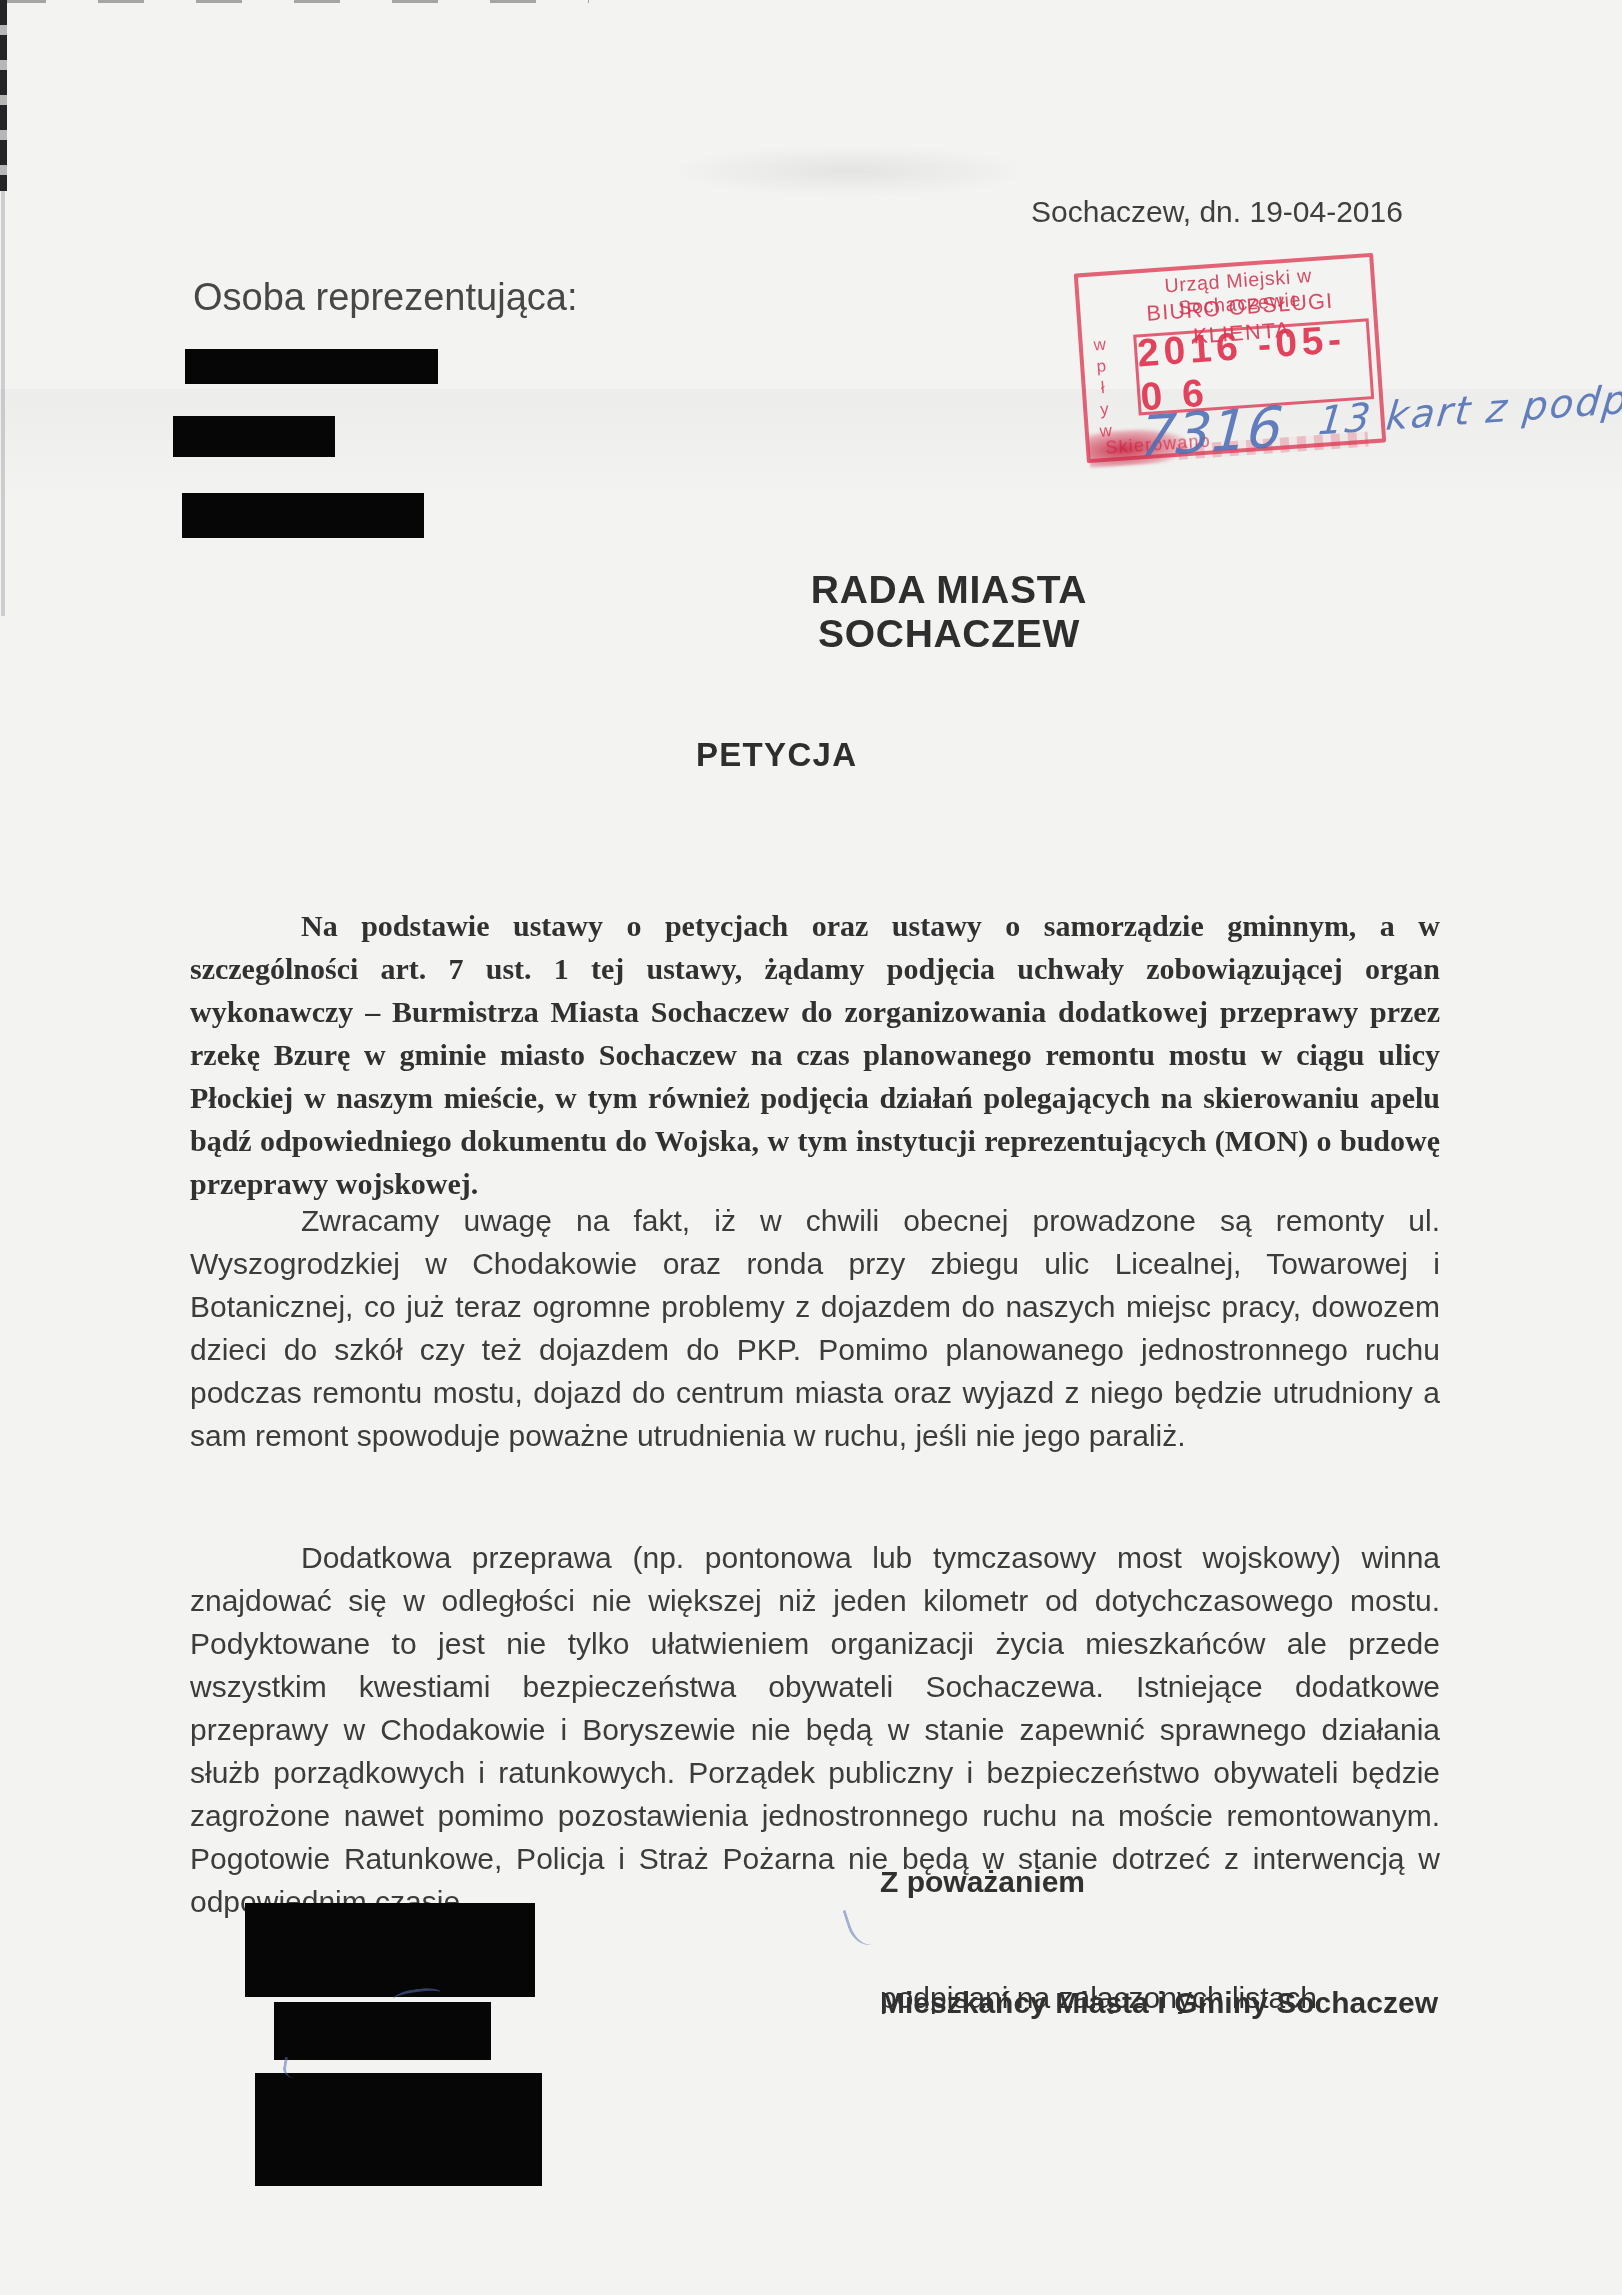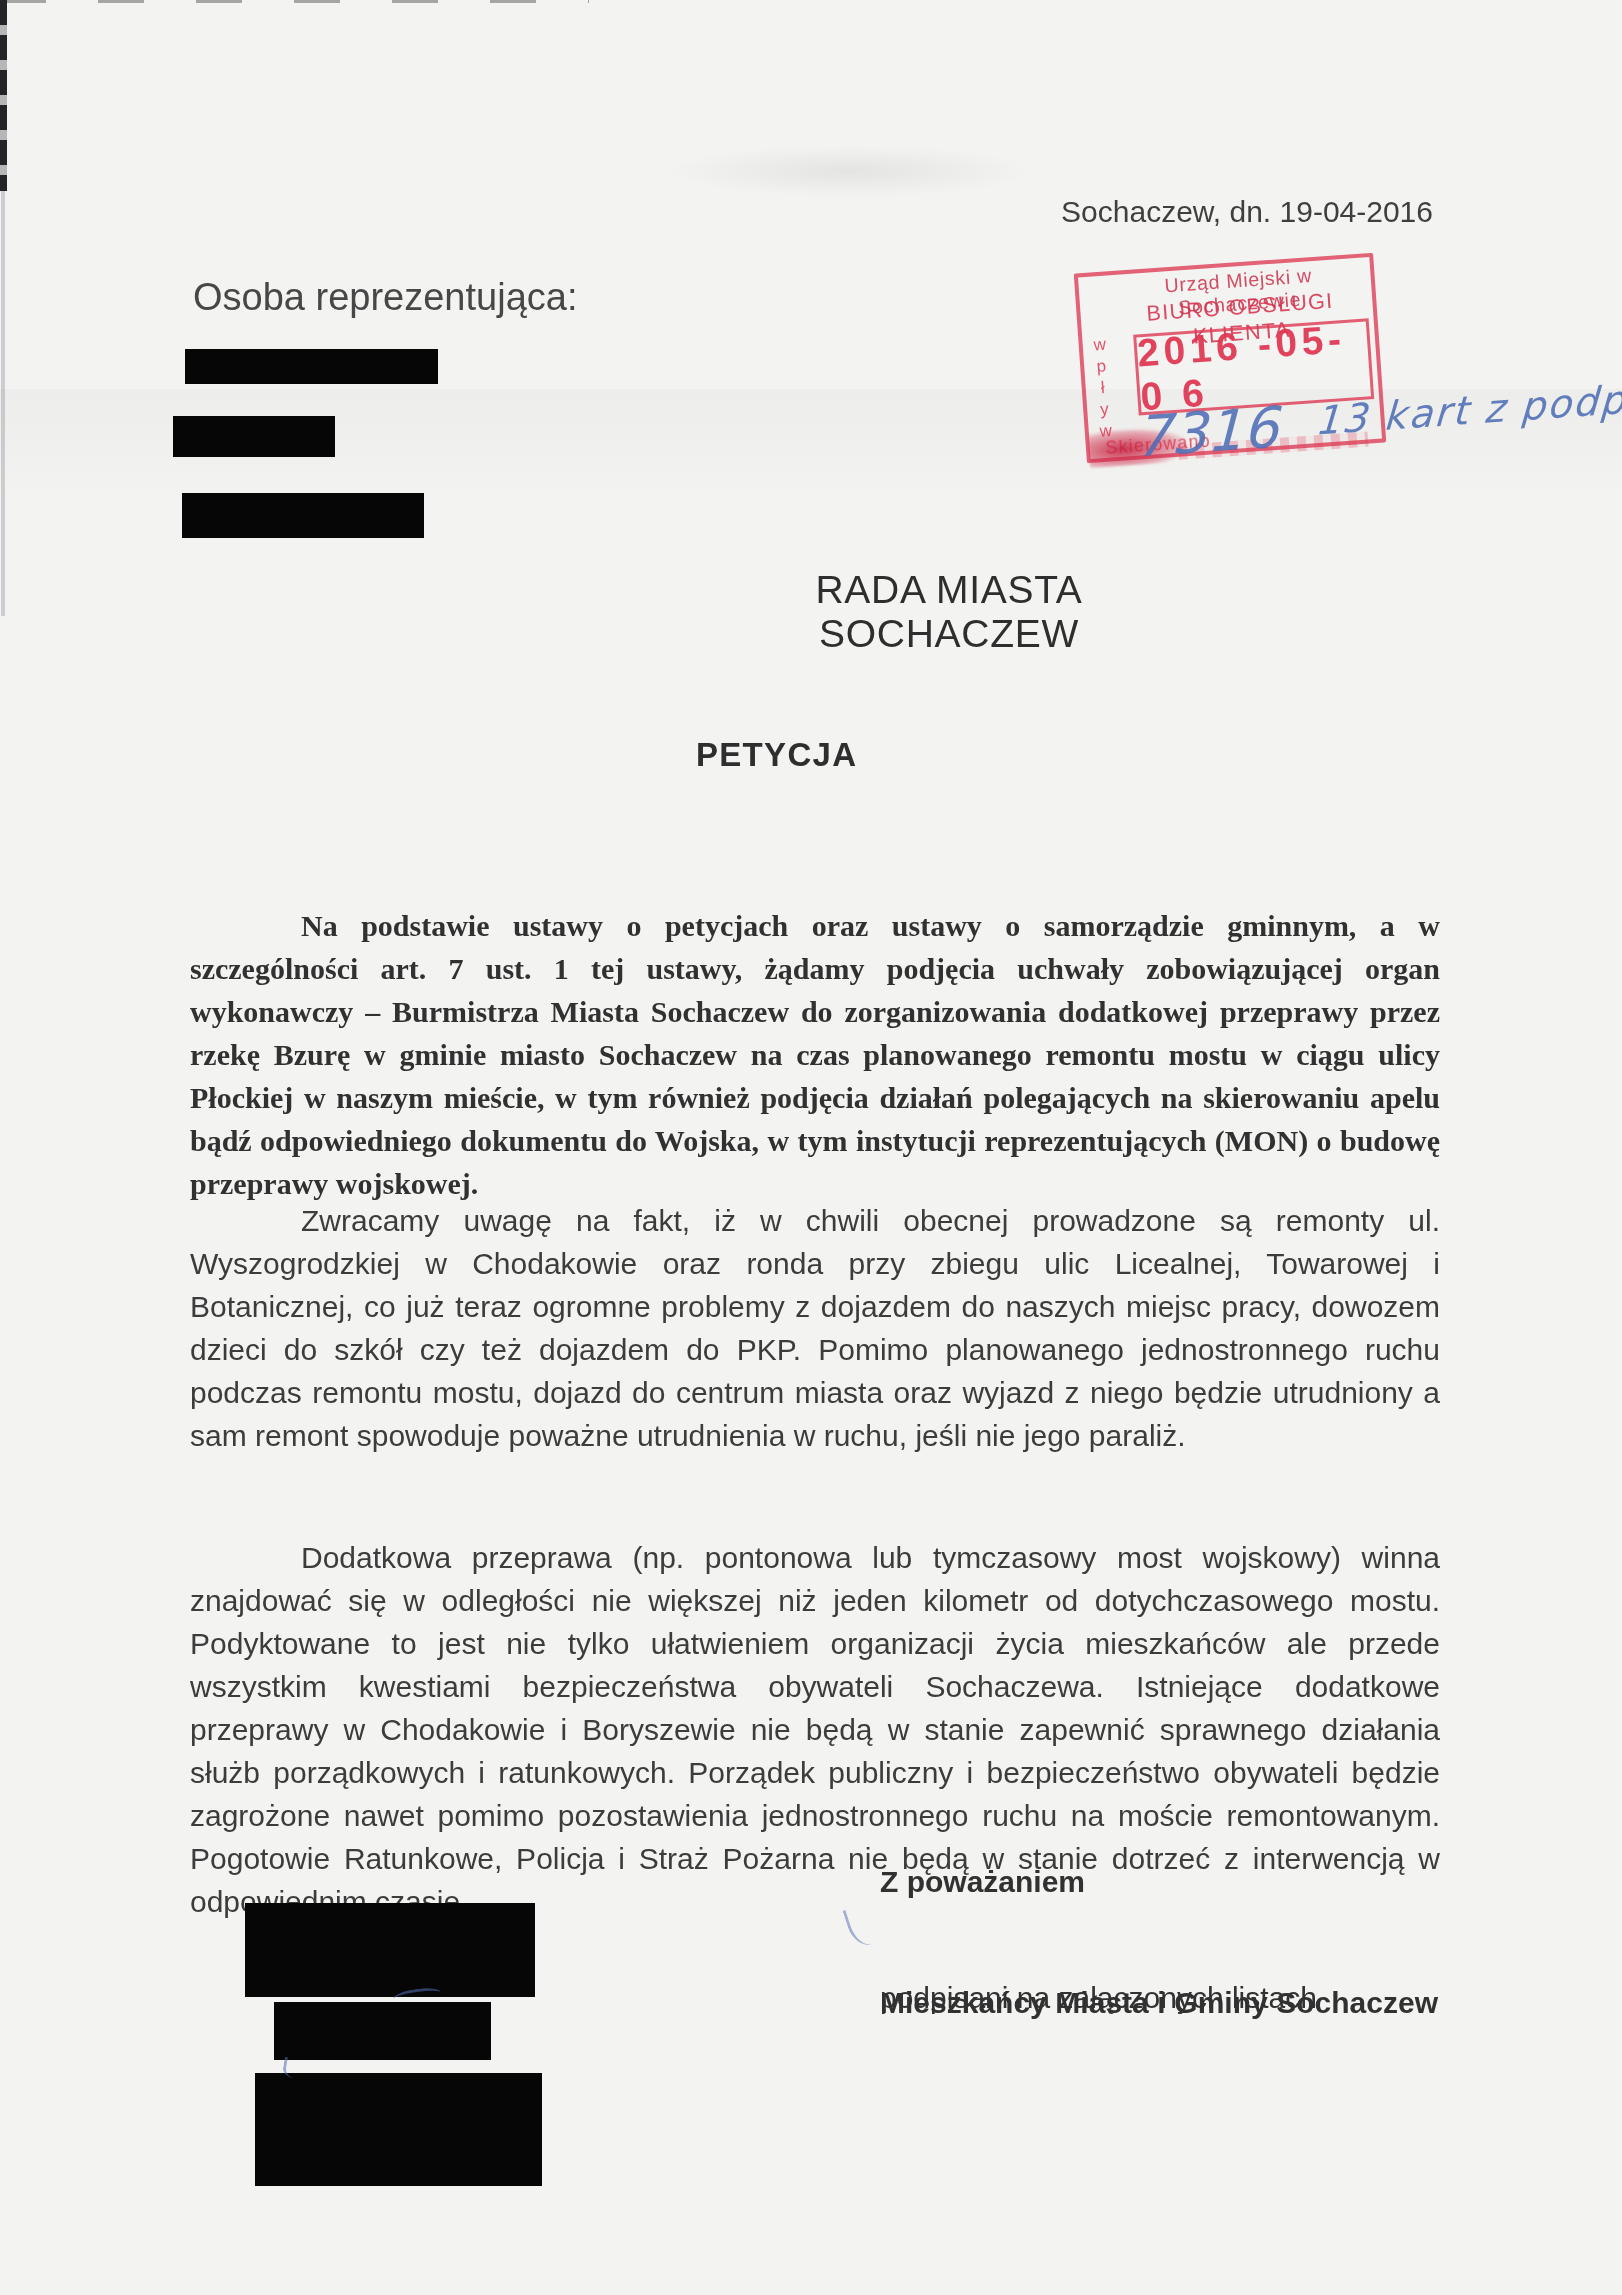--- a/index.html
+++ b/index.html
@@ -15,21 +15,21 @@
   .scan-band{position:absolute;left:0;top:389px;width:100%;height:111px;
     background:linear-gradient(rgba(198,198,204,.14),rgba(198,198,204,0));}
   .smudge{position:absolute;left:667px;top:145px;width:366px;height:52px;
     background:radial-gradient(ellipse at center,rgba(160,160,165,.18),transparent 70%);}
   .edge-left{position:absolute;left:0;top:0;width:6.5px;height:191px;
     background:repeating-linear-gradient(to bottom,rgba(25,25,28,.95) 0 25px,rgba(70,70,75,.35) 25px 35px);}
   .edge-left2{position:absolute;left:1.3px;top:191px;width:3.3px;height:425px;background:rgba(120,120,128,.30);}
   .edge-top{position:absolute;left:0;top:0;width:589px;height:3.3px;opacity:.45;
     background:repeating-linear-gradient(to right,rgba(40,40,44,.85) 0 46px,rgba(40,40,44,0) 46px 98px);}
 
-  .date-line{position:absolute;left:1031px;top:195px;width:402px;text-align:right;
+  .date-line{position:absolute;left:1031px;top:195px;width:402px;text-align:left;
     font-size:30px;color:#3f3f3f;}
   .rep-label{position:absolute;left:193px;top:276px;font-size:38px;color:#474747;}
 
   .redaction{position:absolute;background:#060606;}
   .red-1{left:185px;top:349px;width:253px;height:35px;}
   .red-2{left:173px;top:416px;width:162px;height:41px;}
   .red-3{left:182px;top:493px;width:242px;height:45px;}
   .red-a{left:245px;top:1903px;width:290px;height:94px;}
   .red-b{left:274px;top:2002px;width:217px;height:58px;}
   .red-c{left:255px;top:2073px;width:287px;height:113px;}
@@ -58,21 +58,21 @@
     filter:blur(0.7px);}
 
   
   .handwriting{position:absolute;left:1140px;top:383px;transform:rotate(-4deg);
     color:rgba(77,109,180,.88);font-family:"DejaVu Sans",sans-serif;font-style:italic;
     white-space:nowrap;z-index:5;}
   .hw-num{font-size:56px;display:inline-block;transform:skewX(-8deg);}
   .hw-note{font-size:39px;display:inline-block;margin-left:31px;transform:skewX(-10deg) translateY(-9.2px);letter-spacing:2px;}
 
   .recipient{position:absolute;left:720px;top:568px;width:458px;text-align:center;
-    font-size:39px;font-weight:normal;color:#2e2e2e;letter-spacing:0.7px;}
+    font-size:39px;font-weight:bold;color:#2e2e2e;letter-spacing:0.7px;}
   .doc-title{position:absolute;left:696px;top:736px;font-size:33px;font-weight:bold;
     color:#2e2e2e;letter-spacing:1.3px;}
 
   .para{position:absolute;left:190px;width:1250px;font-size:30px;line-height:43px;
     text-align:justify;text-indent:111px;color:#3c3c3c;}
   .para-1{top:904px;font-weight:bold;color:#313131;font-family:Liberation Serif, serif;}
   .para-2{top:1199px;}
   .para-3{top:1536px;}
 
   .salutation{position:absolute;left:880px;top:1865px;font-size:30px;font-weight:bold;color:#313131;}

